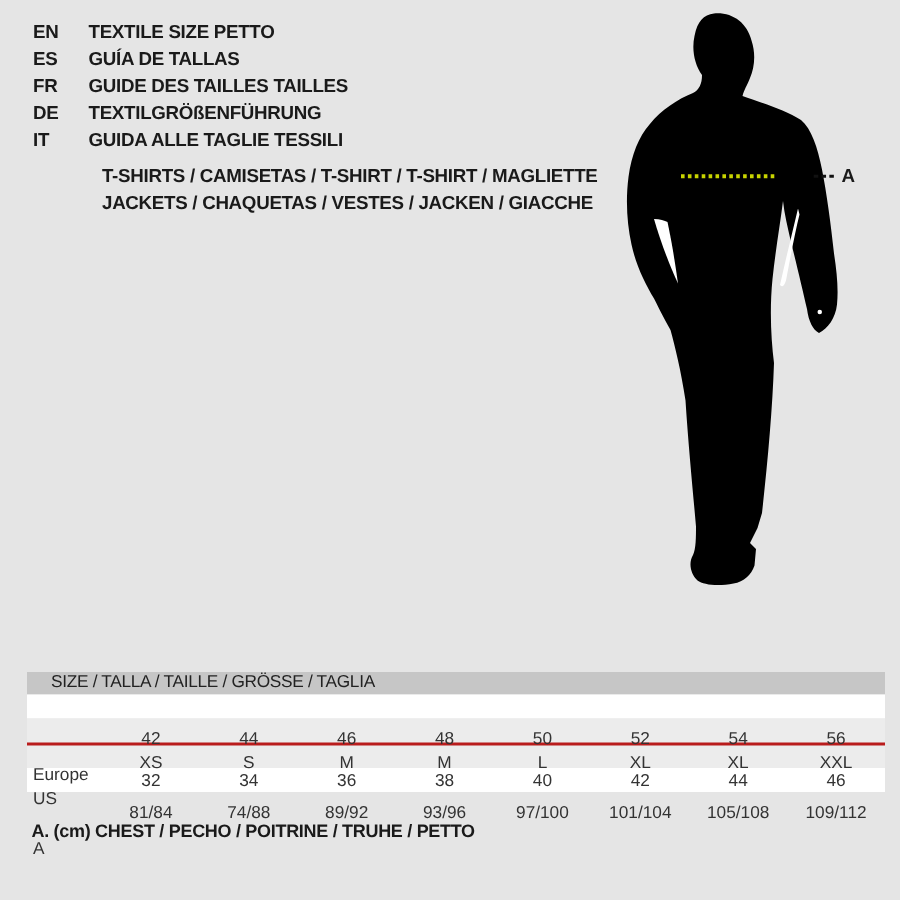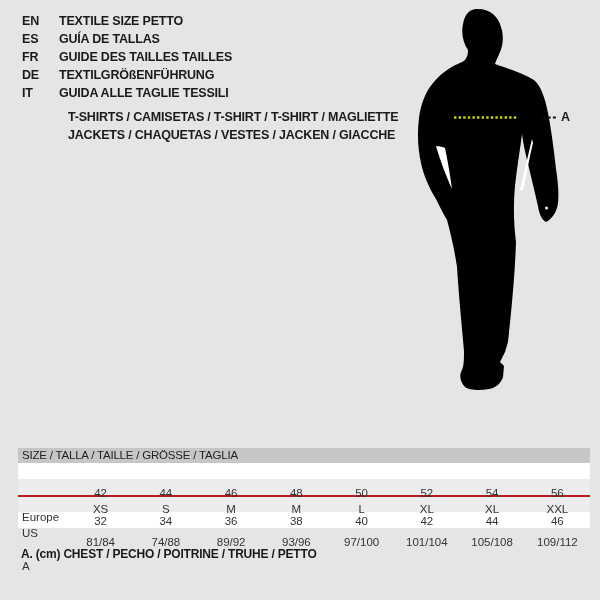--- a/index.html
+++ b/index.html
@@ -14,21 +14,21 @@
   
   .product-block{position:absolute;left:40px;top:108px;margin-left:28px;}
   .product-line{font-size:12.5px;font-weight:bold;line-height:18px;letter-spacing:-0.2px;}
   
   .figure-svg{position:absolute;left:0;top:0;width:600px;height:600px;}
   .measure-a{position:absolute;left:561px;top:110px;font-size:12.5px;font-weight:bold;letter-spacing:0;}
   
   .section-title{position:absolute;left:21px;top:415px;font-size:12.5px;font-weight:bold;letter-spacing:-0.2px;}
   
   .size-table{position:absolute;left:18px;top:448px;width:572px;font-size:11.5px;}
-  .t-header{height:15px;line-height:15px;background:#c6c6c6;color:#222;padding-left:4px;letter-spacing:-0.2px;}
+  .t-header{height:15px;line-height:15px;background:#c6c6c6;color:#222;padding-left:16px;letter-spacing:-0.2px;}
   .t-row{display:grid;grid-template-columns:50px repeat(8,1fr);height:16px;align-items:center;color:#333;}
   .t-row .lbl{padding-left:4px;text-align:left;margin-top:48px;}
   .t-row .val{text-align:center;}
   .t-row.white{background:#ffffff;}
   .t-row.grey{background:#ececec;}
   .t-row.gap{border-top:2px solid #b91c1c;height:15px;}
   
   .footnote{position:absolute;left:21px;top:547px;font-size:12px;font-weight:bold;letter-spacing:-0.2px;}
 </style>
 </head>

